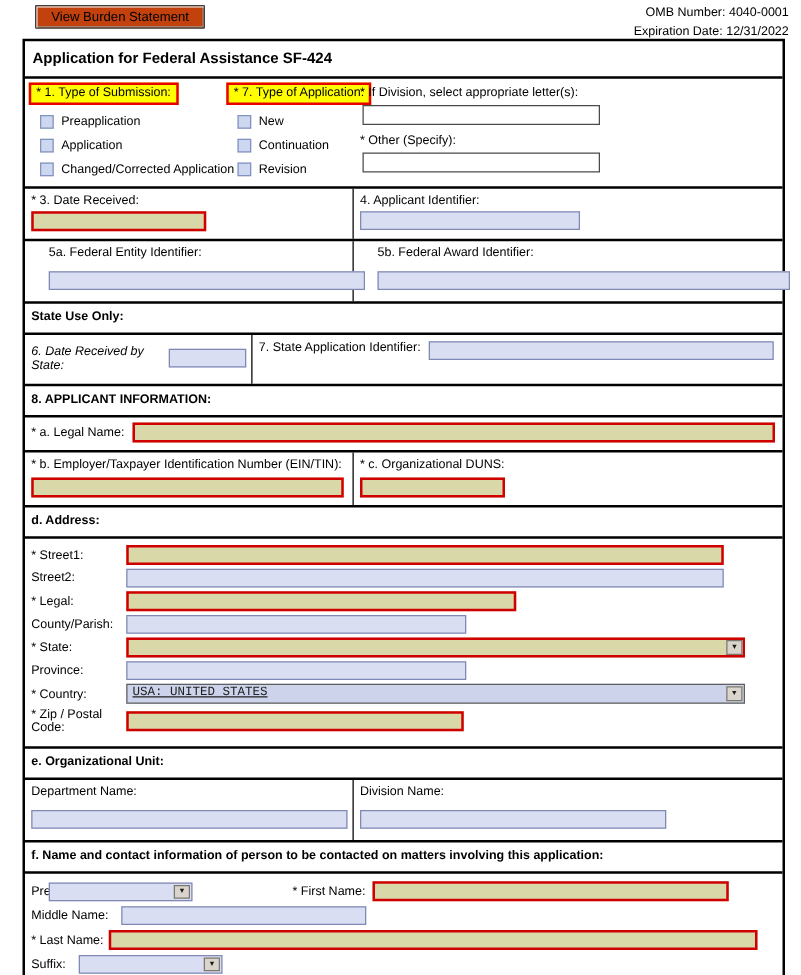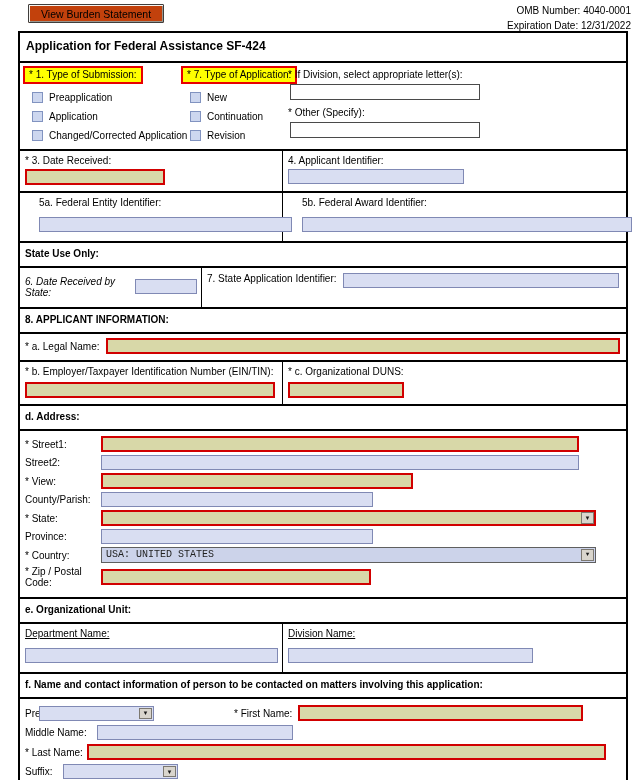--- a/index.html
+++ b/index.html
@@ -68,31 +68,31 @@
 
   
   .addr-block { padding: 2px 5px 9px; }
   .addr-row { display: flex; align-items: center; margin-top: 3px; }
   .addr-lbl { width: 76px; flex: none; }
   .f-street { width: 478px; }
   .f-city { width: 312px; }
   .f-county { width: 272px; }
   .f-state { width: 495px; }
   .f-province { width: 272px; }
-  .f-country { width: 495px; background: #ccd3ea; border: 1px solid #5f5f5f; height: 16px; font-family: "Liberation Mono", monospace; font-size: 10px; line-height: 14px; padding-left: 4px; color: #222; }
+  .f-country { width: 495px; background: #ccd3ea; border: 1px solid #5f5f5f; height: 16px; font-family: "Liberation Mono", monospace; font-size: 10px; line-height: 14px; padding-left: 4px; color: #222; text-decoration: underline; }
   .f-zip { width: 270px; }
 
   .dd { position: relative; }
   .dd-btn { position: absolute; top: 1px; right: 1px; bottom: 1px; width: 13px; background: #d9d5cd; border: 1px solid #7c7870; display: flex; align-items: center; justify-content: center; font-size: 6px; color: #1a1a1a; }
   .req.dd .dd-btn { top: 0; right: 0; bottom: 0; }
 
   
   .orgunit .opt-dept { width: 253px; margin-top: 9px; }
   .orgunit .opt-div  { width: 245px; margin-top: 9px; }
-  .orgunit .cell-l, .orgunit .cell-r { padding-bottom: 9px; text-decoration: underline; }
+  .orgunit .cell-l, .orgunit .cell-r { padding-bottom: 9px; }
 
   
   .sub { border-bottom: 1px solid #000; padding: 2px 5px 6px; }
   .c-row { display: flex; align-items: center; margin-top: 4px; }
   .c-lbl { flex: none; }
   .dd-opt { width: 115px; height: 15px; background: #d9def2; border: 1px solid #8089b4; position: relative; }
   .w-prefix-lbl { width: 14px; }
   .fn-lbl { margin-left: 80px; margin-right: 6px; }
   .f-first { width: 285px; }
   .w-mid-lbl { width: 72px; }
@@ -213,21 +213,21 @@
   <div class="sect addr-block">
     <div class="addr-row">
       <span class="lbl addr-lbl">* Street1:</span>
       <div class="req f-street"></div>
     </div>
     <div class="addr-row">
       <span class="lbl addr-lbl">Street2:</span>
       <div class="opt f-street"></div>
     </div>
     <div class="addr-row">
-      <span class="lbl addr-lbl">* View:</span>
+      <span class="lbl addr-lbl">* Legal:</span>
       <div class="req f-city"></div>
     </div>
     <div class="addr-row">
       <span class="lbl addr-lbl">County/Parish:</span>
       <div class="opt f-county"></div>
     </div>
     <div class="addr-row">
       <span class="lbl addr-lbl">* State:</span>
       <div class="req dd f-state">
         <span class="dd-btn">▼</span>

